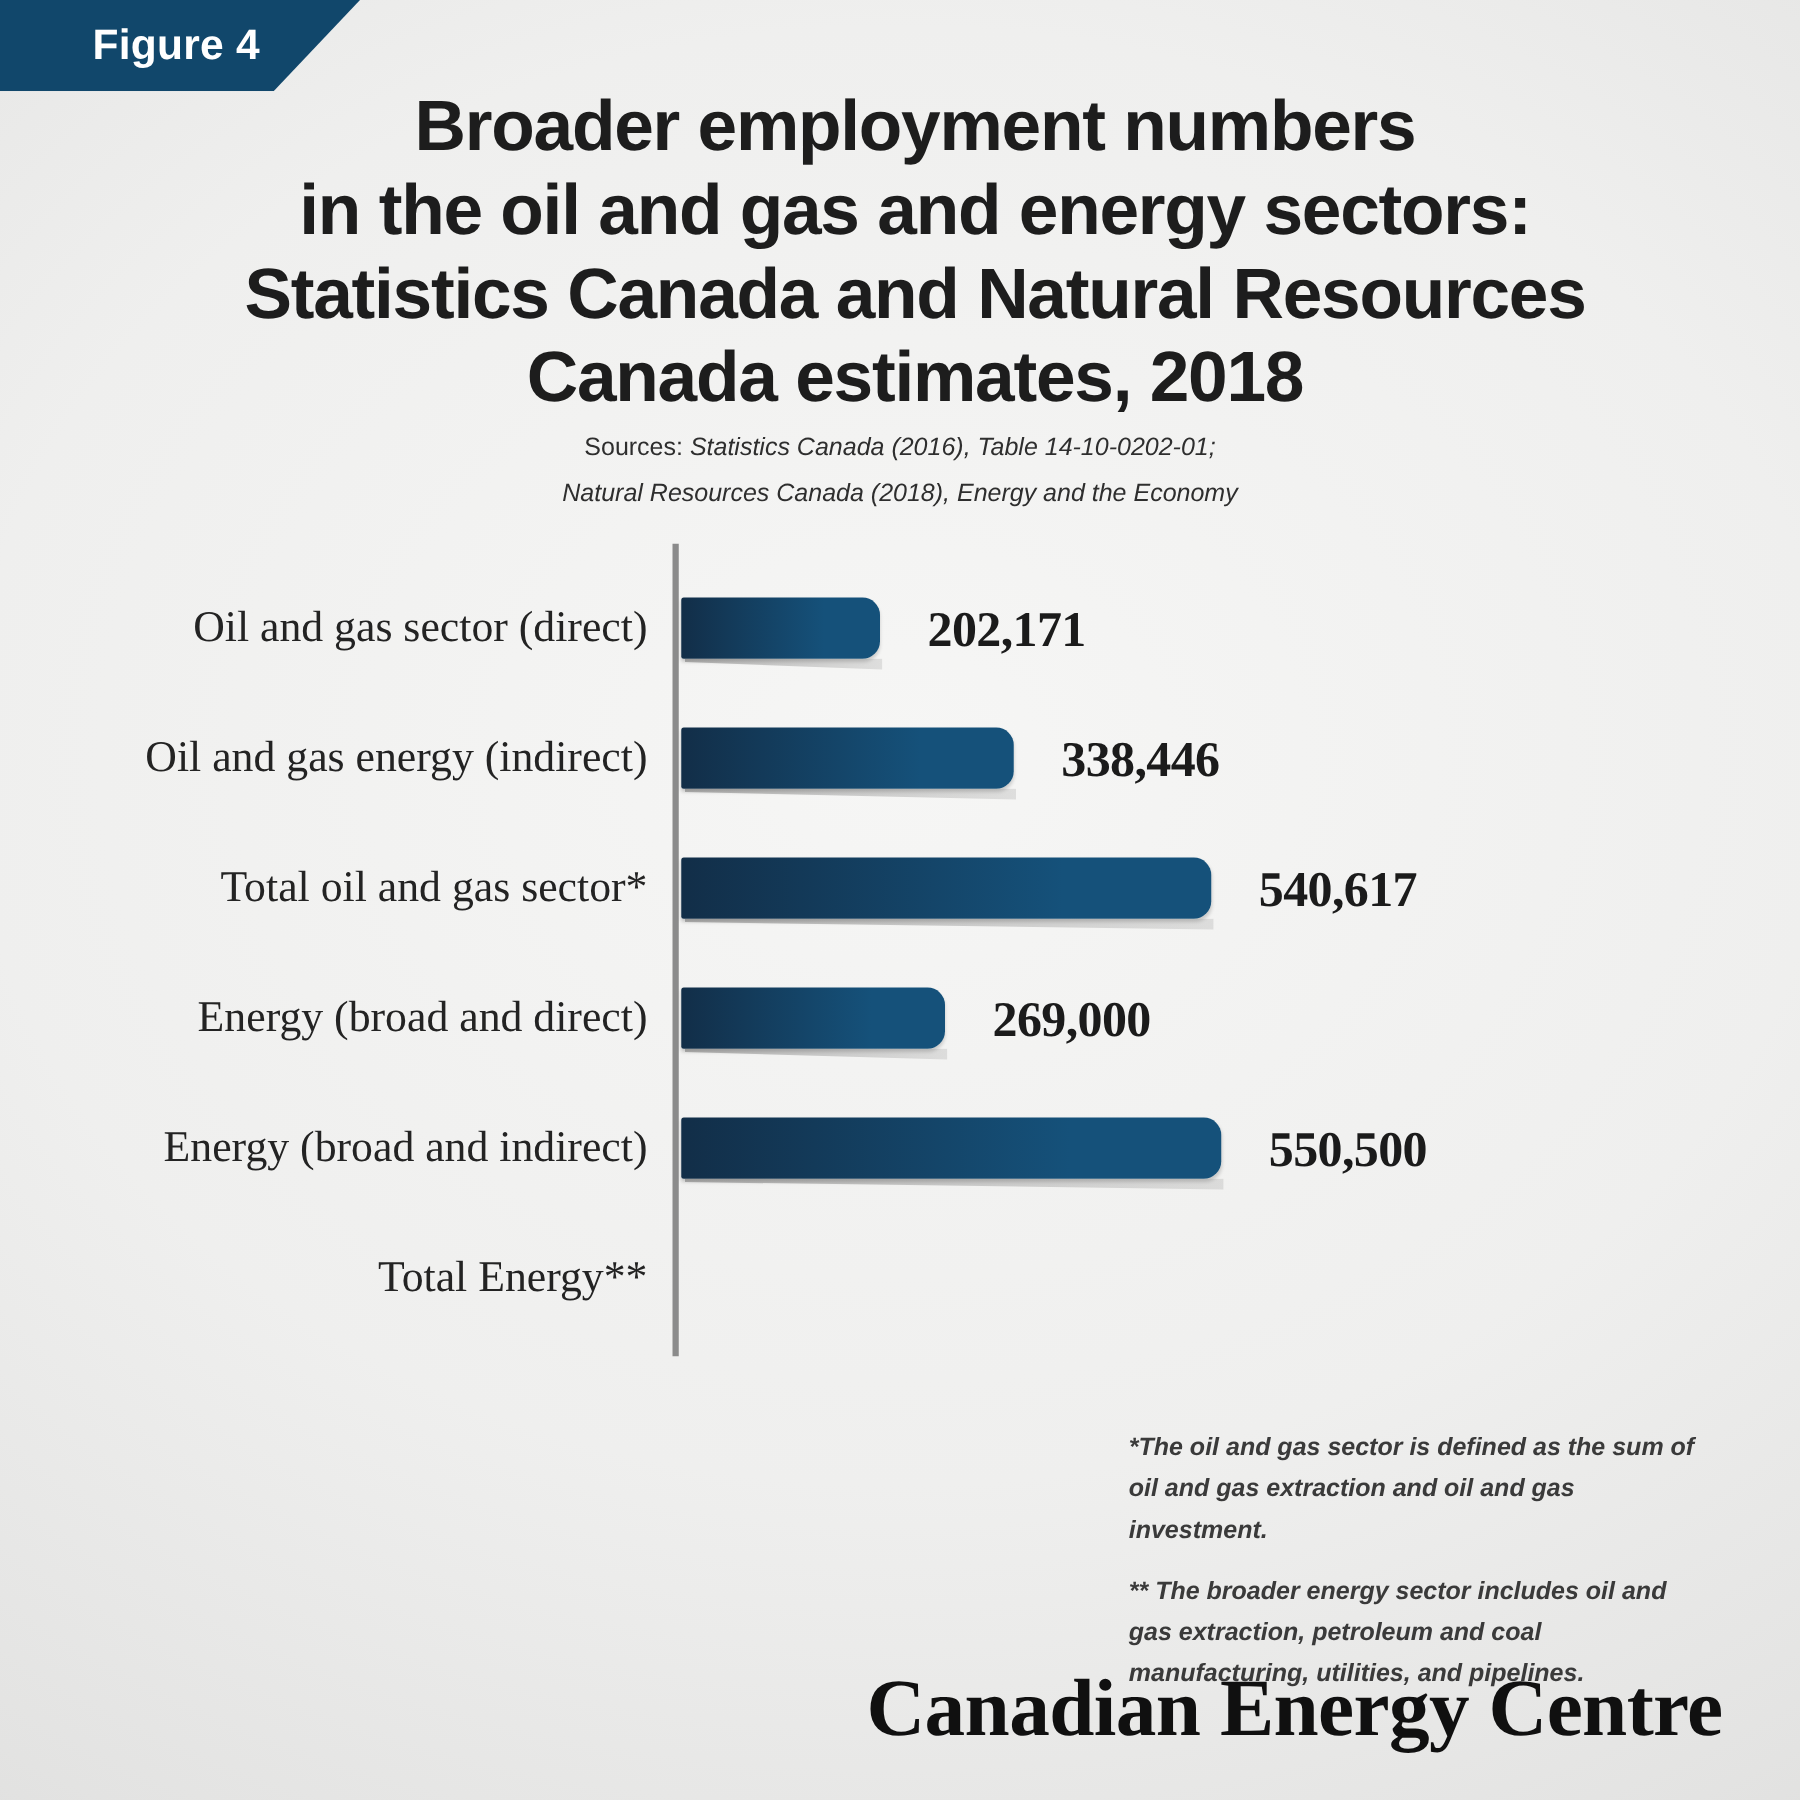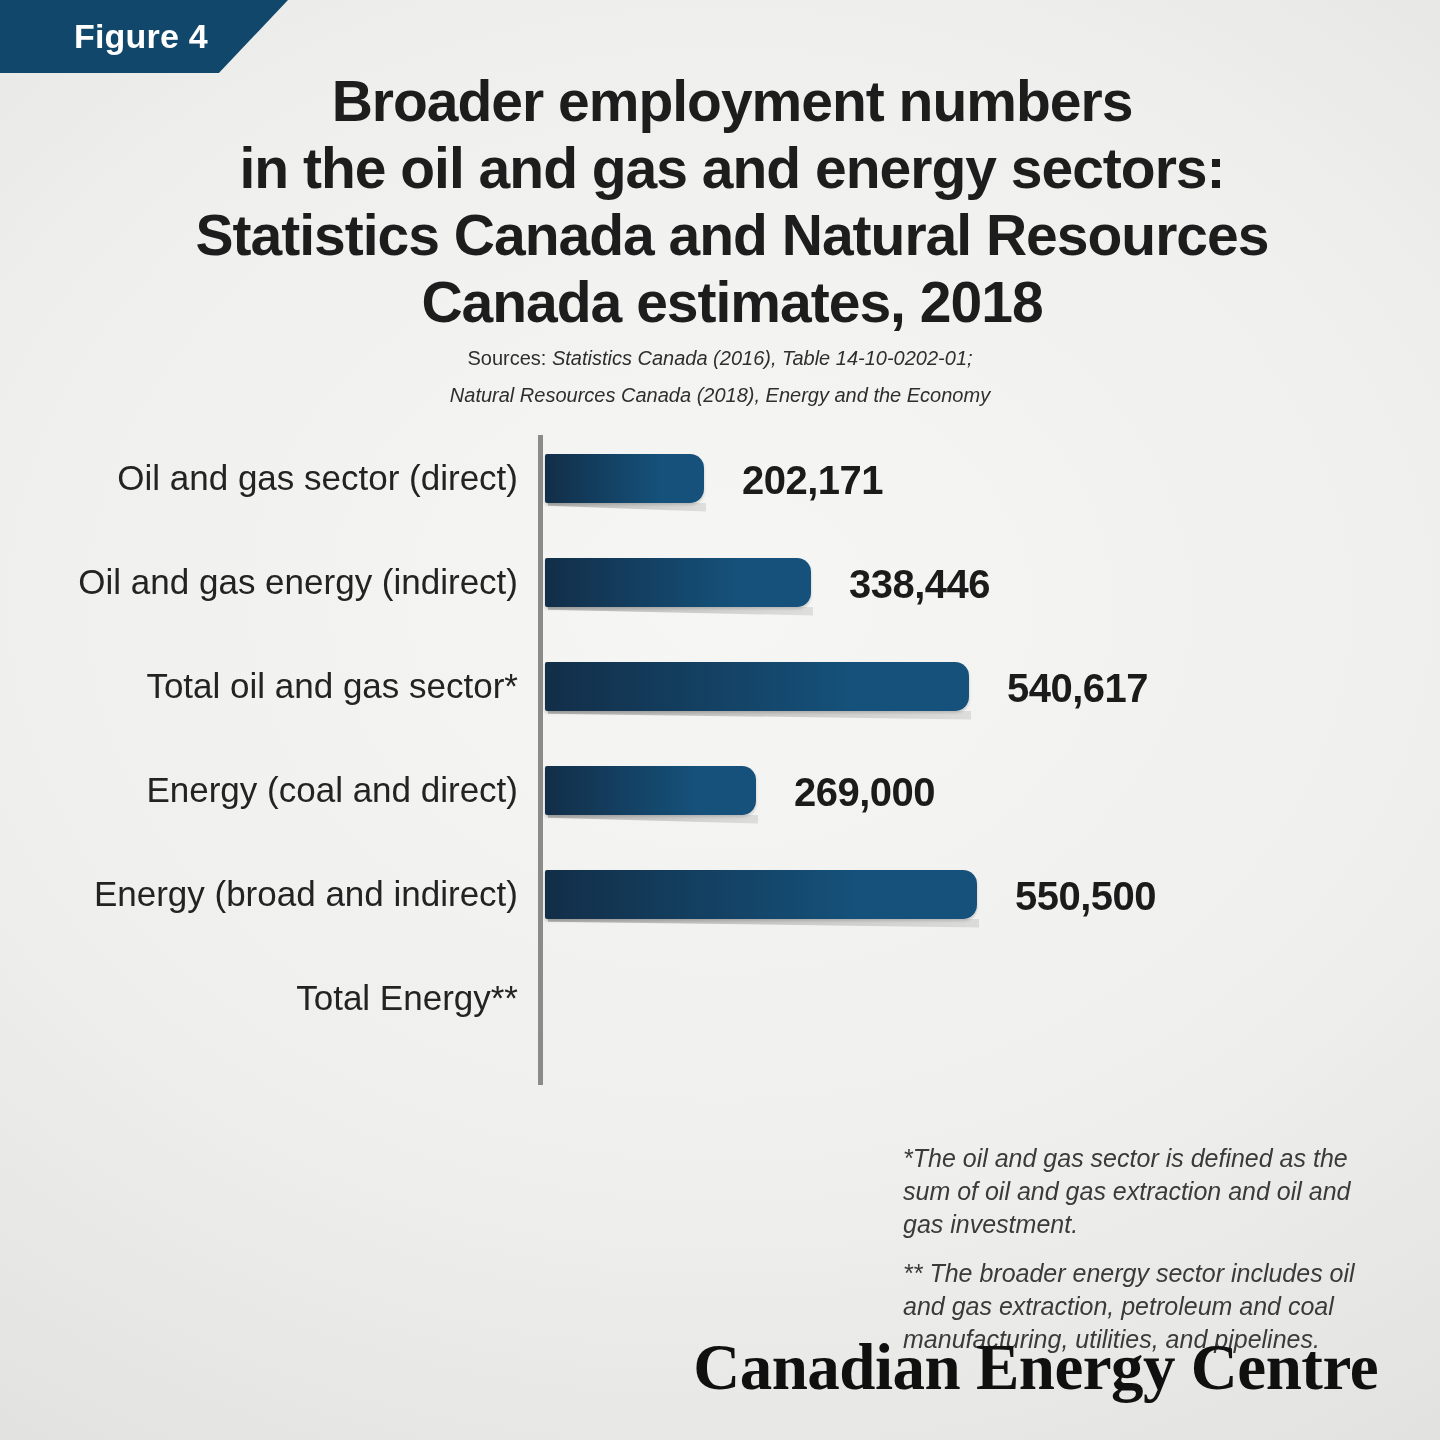--- a/index.html
+++ b/index.html
@@ -61,22 +61,23 @@
   .axis {
     position: absolute;
     left: 538px; top: 435px;
     width: 5px; height: 650px;
     background: #8b8b8b;
   }
 
   
   .rows {
     position: absolute;
-    left: 0; top: 426px;
+    left: 0; top: 450px;
     width: 100%;
+    font-family: Liberation Serif, serif;
   }
   .row {
     height: 104px;
     display: flex;
     align-items: center;
   }
   .row-label {
     width: 518px;
     text-align: right;
     font-size: 35px;
@@ -113,24 +114,25 @@
     letter-spacing: -0.5px;
     color: #1b1b1b;
     flex: 0 0 auto;
   }
 
   
   .footnotes {
     position: absolute;
     left: 903px; top: 1142px;
     width: 465px;
-    font-size: 25px;
+    font-size: 20px;
     line-height: 33px;
     font-style: italic;
     color: #3a3a3a;
+    font-weight: bold;
   }
   .footnotes p { margin: 0 0 16px 0; }
 
   
   .logo {
     position: absolute;
     right: 62px; top: 1330px;
     font-family: "Liberation Serif", serif;
     font-weight: 700;
     font-size: 65px;
@@ -178,21 +180,21 @@
 
     <div class="row">
       <div class="row-label">Total oil and gas sector*</div>
       <div class="bar-wrap">
         <div class="bar" style="width: 424px; background: linear-gradient(90deg, rgb(18, 46, 72) 0%, rgb(21, 81, 122) 72%);"></div>
         <div class="value">540,617</div>
       </div>
     </div>
 
     <div class="row">
-      <div class="row-label">Energy (coal and direct)</div>
+      <div class="row-label">Energy (broad and direct)</div>
       <div class="bar-wrap">
         <div class="bar" style="width: 211px; background: linear-gradient(90deg, rgb(18, 46, 72) 0%, rgb(21, 81, 122) 72%);"></div>
         <div class="value">269,000</div>
       </div>
     </div>
 
     <div class="row">
       <div class="row-label">Energy (broad and indirect)</div>
       <div class="bar-wrap">
         <div class="bar" style="width: 432px; background: linear-gradient(90deg, rgb(18, 46, 72) 0%, rgb(21, 81, 122) 72%);"></div>

